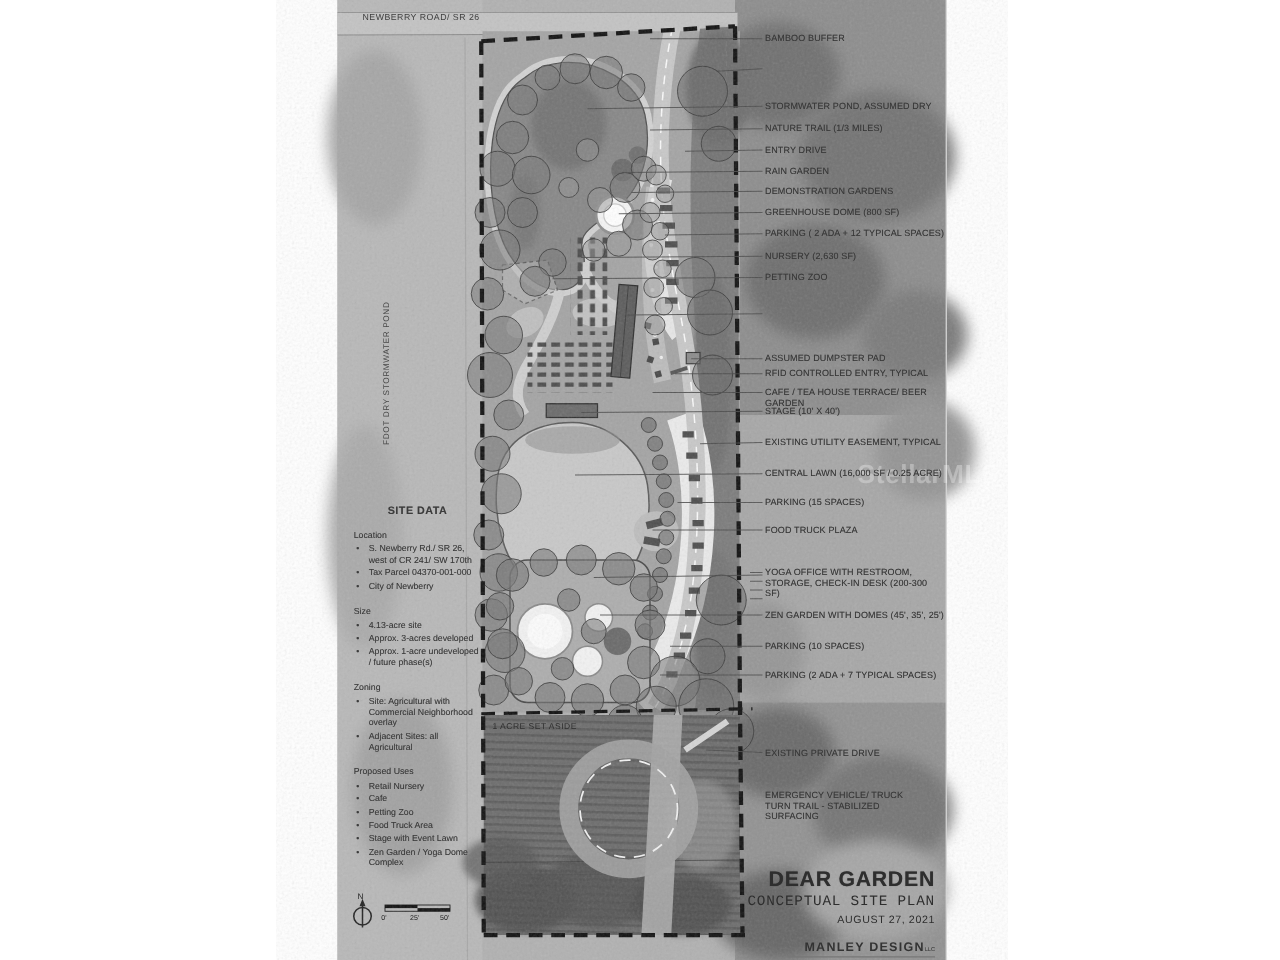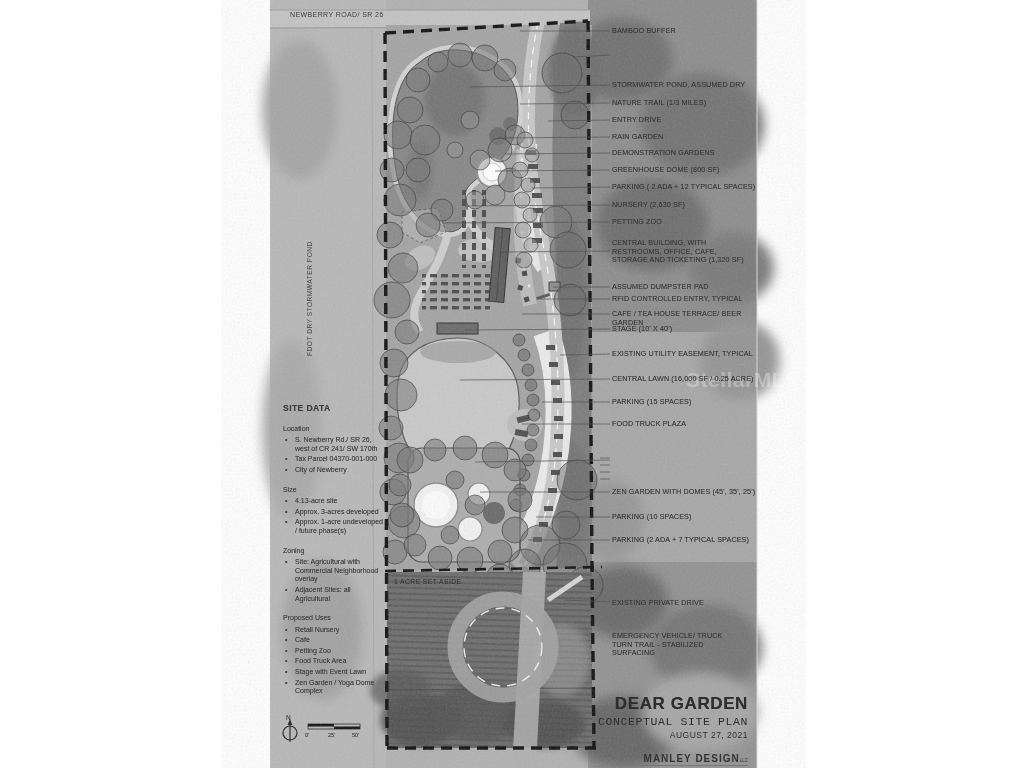--- a/index.html
+++ b/index.html
@@ -4,21 +4,21 @@
 <style>
   html,body{margin:0;padding:0;background:#fff;}
   .page{position:relative;width:1024px;height:768px;background:#fff;overflow:hidden;
         font-family:"Liberation Sans", sans-serif;color:#3d3d3d;}
   .page svg{position:absolute;left:0;top:0;}
   .ov{position:absolute;white-space:normal;}
   .co{position:absolute;left:612px;width:150px;font-size:7.2px;line-height:8.6px;
       letter-spacing:.12px;color:#383838;text-shadow:0 0 .5px rgba(70,70,70,.55);}
   .sd{position:absolute;left:283px;top:404px;width:102px;font-size:7px;line-height:8.6px;
       color:#3c3c3c;text-shadow:0 0 .5px rgba(70,70,70,.5);}
-  .sd .ttl{font-size:8.6px;font-weight:600;letter-spacing:.4px;margin-bottom:12px;}
+  .sd .ttl{font-size:8.6px;font-weight:600;letter-spacing:.4px;margin-bottom:12px;text-align:center;}
   .sd .hd{margin-top:11px;margin-bottom:3px;}
   .sd .bi{position:relative;padding-left:12px;margin-bottom:2px;}
   .sd .bi:before{content:"•";position:absolute;left:2px;top:0;}
   .tb{position:absolute;right:276px;top:694px;width:200px;text-align:right;color:#2e2e2e;}
   .tb .proj{font-size:17px;font-weight:bold;letter-spacing:.6px;text-shadow:0 0 .6px rgba(40,40,40,.6);}
   .tb .sub{font-size:11.5px;letter-spacing:.6px;margin-top:1px;font-family:Liberation Mono, monospace;}
   .tb .date{font-size:8.5px;letter-spacing:.5px;margin-top:2px;}
   .tb .firm{font-size:10px;font-weight:bold;letter-spacing:1px;margin-top:13px;color:#333;}
   .tb .firm .llc{font-size:4.5px;font-weight:normal;letter-spacing:0;}
   .tb .svc{font-size:4.2px;letter-spacing:.3px;color:#555;display:flex;justify-content:flex-end;gap:26px;margin-top:1px;border-top:.5px solid #777;padding-top:1px;width:118px;margin-left:auto;}
@@ -371,29 +371,29 @@
   <div class="co" style="top:27px">BAMBOO BUFFER</div>
   <div class="co" style="top:81px">STORMWATER POND, ASSUMED DRY</div>
   <div class="co" style="top:99px">NATURE TRAIL (1/3 MILES)</div>
   <div class="co" style="top:116px">ENTRY DRIVE</div>
   <div class="co" style="top:133px">RAIN GARDEN</div>
   <div class="co" style="top:149px">DEMONSTRATION GARDENS</div>
   <div class="co" style="top:166px">GREENHOUSE DOME (800 SF)</div>
   <div class="co" style="top:183px">PARKING ( 2 ADA + 12 TYPICAL SPACES)</div>
   <div class="co" style="top:201px">NURSERY (2,630 SF)</div>
   <div class="co" style="top:218px">PETTING ZOO</div>
-  <div class="co" style="top:239px;width:142px">CENTRAL BUILDING, WITH RESTROOMS, OFFICE, CAFE, STORAGE AND TICKETING (1,320 SF)</div>
   <div class="co" style="top:283px">ASSUMED DUMPSTER PAD</div>
   <div class="co" style="top:295px">RFID CONTROLLED ENTRY, TYPICAL</div>
   <div class="co" style="top:310px;width:162px">CAFE / TEA HOUSE TERRACE/ BEER GARDEN</div>
   <div class="co" style="top:325px">STAGE (10' X 40')</div>
   <div class="co" style="top:350px">EXISTING UTILITY EASEMENT, TYPICAL</div>
   <div class="co" style="top:375px">CENTRAL LAWN (16,000 SF / 0.25 ACRE)</div>
   <div class="co" style="top:398px">PARKING (15 SPACES)</div>
   <div class="co" style="top:420px">FOOD TRUCK PLAZA</div>
+  <div class="co" style="top:454px;width:142px">YOGA OFFICE WITH RESTROOM, STORAGE, CHECK-IN DESK (200-300 SF)</div>
   <div class="co" style="top:488px">ZEN GARDEN WITH DOMES (45', 35', 25')</div>
   <div class="co" style="top:513px">PARKING (10 SPACES)</div>
   <div class="co" style="top:536px">PARKING (2 ADA + 7 TYPICAL SPACES)</div>
   <div class="co" style="top:599px">EXISTING PRIVATE DRIVE</div>
   <div class="co" style="top:632px;width:125px">EMERGENCY VEHICLE/ TRUCK TURN TRAIL - STABILIZED SURFACING</div>
 
   <div class="sd">
     <div class="ttl">SITE DATA</div>
     <div class="hd">Location</div>
     <div class="bi">S. Newberry Rd./ SR 26, west of CR 241/ SW 170th</div>

